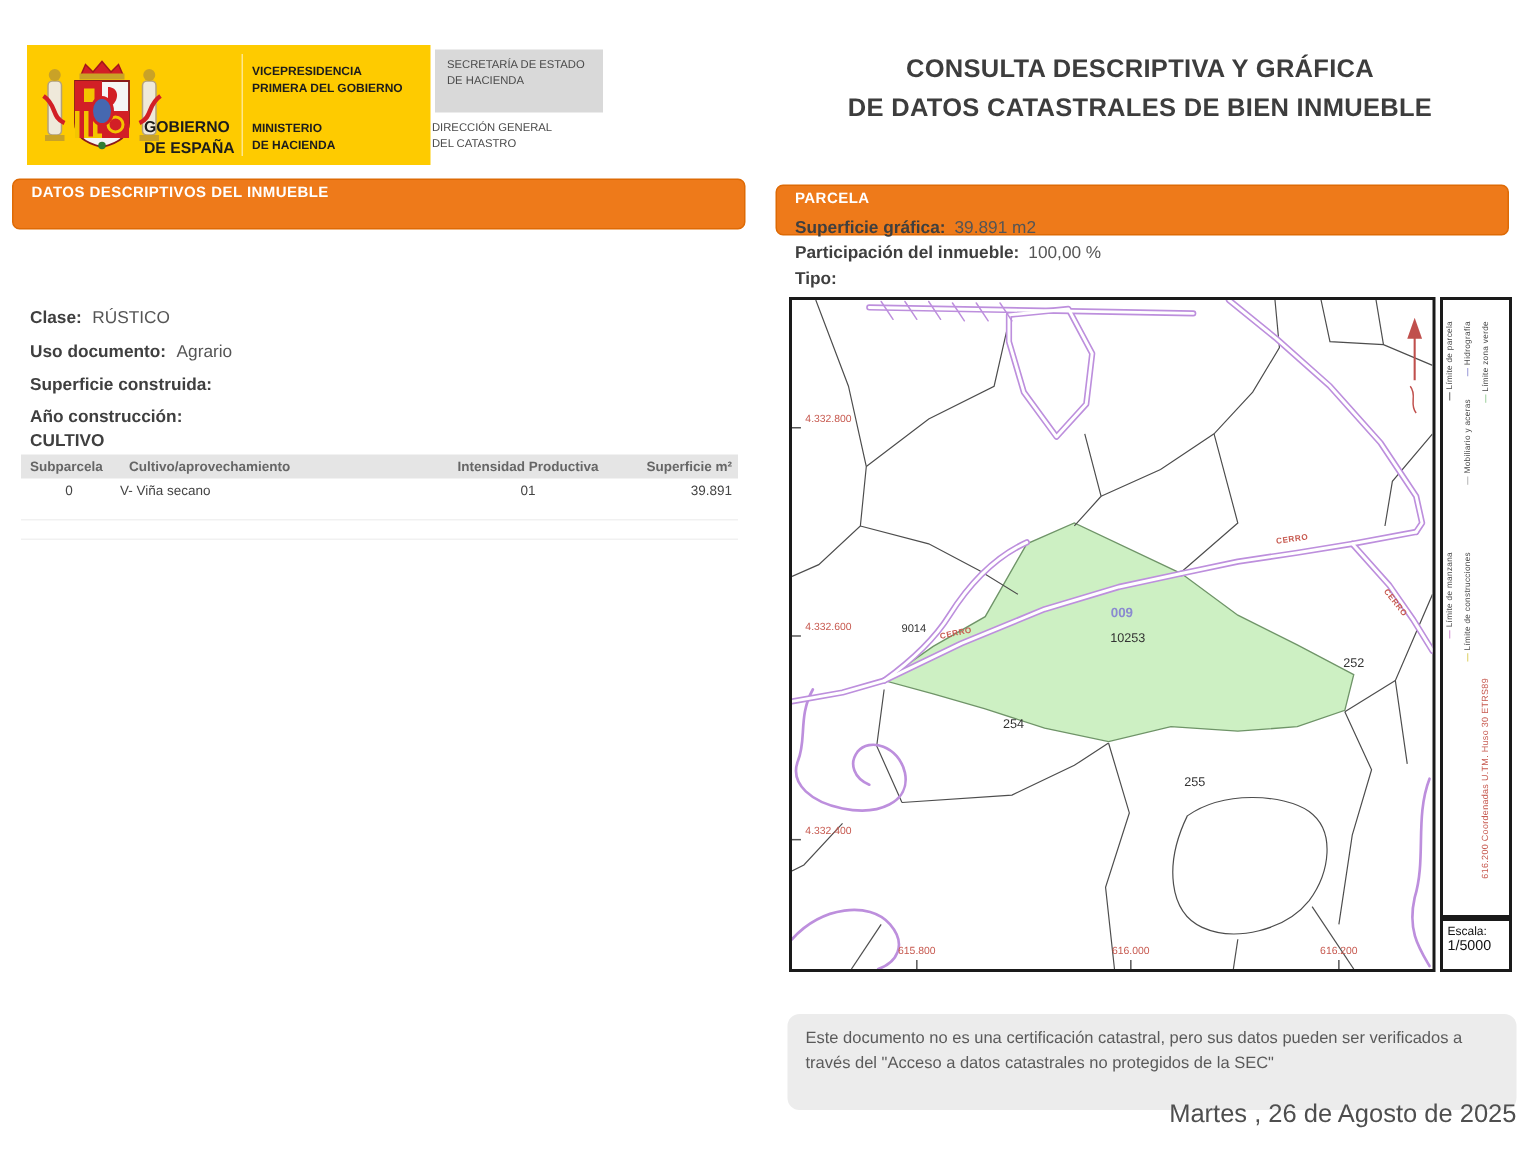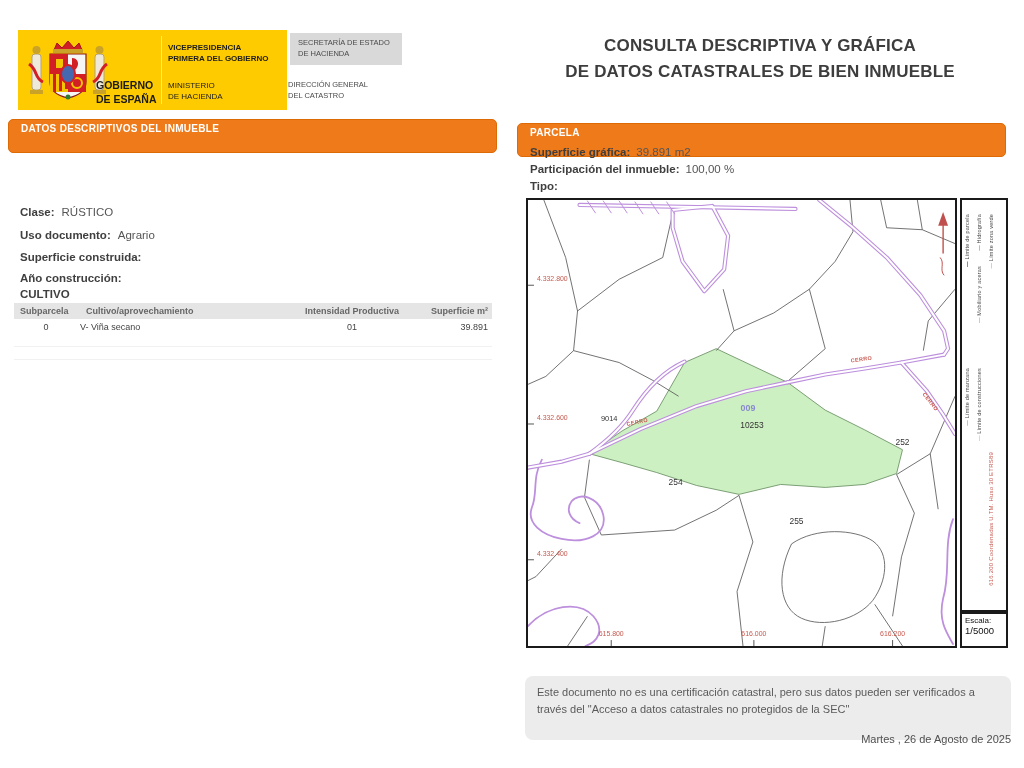--- a/index.html
+++ b/index.html
@@ -6,22 +6,22 @@
   .page{position:relative;width:1024px;height:768px;background:#ffffff;
         font-family:"Liberation Sans",sans-serif;overflow:hidden;margin:0 auto;}
   .abs{position:absolute;}
   .pre{white-space:pre-line;}
 
   
   .logo-box{left:18px;top:30px;width:269px;height:80px;background:#FECB00;}
   .logo-divider{left:161px;top:36px;width:1px;height:68px;background:rgba(255,255,255,.55);}
   .gob-label{left:96px;top:56px;font-size:10.5px;font-weight:bold;color:#1c1c1c;line-height:1.3;margin-top:23px;}
   .vice-label{left:168px;top:42px;font-size:8px;font-weight:bold;color:#1c1c1c;line-height:1.4;}
-  .mini-label{left:168px;top:80px;font-size:8px;font-weight:normal;color:#1c1c1c;line-height:1.4;}
-  .sec-box{left:290px;top:33px;width:112px;height:32px;background:#D9D9D9;
+  .mini-label{left:168px;top:80px;font-size:8px;font-weight:bold;color:#1c1c1c;line-height:1.4;}
+  .sec-box{left:290px;top:33px;width:112px;height:42px;background:#D9D9D9;
            font-size:7.5px;color:#4a4a4a;line-height:1.45;padding:5px 0 0 8px;box-sizing:border-box;}
   .dir-label{left:288px;top:80px;font-size:7.5px;color:#4a4a4a;line-height:1.45;}
   .doc-title{left:530px;top:33px;width:460px;text-align:center;font-size:17px;
              font-weight:bold;color:#3d3d3d;line-height:1.55;letter-spacing:.2px;}
 
   
   .bar{height:34px;background:#EE7A1A;border:1px solid #DE6A05;border-radius:5px;
        color:#fff;font-weight:bold;font-size:10px;line-height:17px;padding-left:12px;
        box-sizing:border-box;letter-spacing:.3px;}
   .bar-left{left:8px;top:119px;width:489px;}
@@ -58,21 +58,21 @@
   .escala-box .ev{font-size:9.5px;color:#111;}
   .vtext{position:absolute;writing-mode:vertical-rl;transform:rotate(180deg);
          font-size:5.5px;color:#4a4a4a;white-space:nowrap;letter-spacing:.2px;}
   .vtext .dash{font-style:normal;font-weight:bold;}
   .vcrs{font-size:6px;color:#c75a50;}
 
   
   .disclaimer{left:525px;top:676px;width:486px;height:64px;background:#ECECEC;
               border-radius:8px;padding:8px 12px;box-sizing:border-box;
               font-size:11px;color:#5a5a5a;line-height:1.5;}
-  .datestamp{left:525px;top:733px;width:486px;text-align:right;font-size:11px;color:#4f4f4f;}
+  .datestamp{left:525px;top:733px;width:486px;text-align:right;font-size:17px;color:#4f4f4f;}
 
   
   text{font-family:"Liberation Sans",sans-serif;}
   .lbl-black{fill:#333;font-size:8.5px;}
   .lbl-small{fill:#333;font-size:7.5px;}
   .lbl-subject{fill:#8A8AD0;font-size:9px;font-weight:bold;}
   .lbl-red{fill:#C75A50;font-size:7px;}
   .lbl-road{fill:#C75A50;font-size:5.5px;font-weight:bold;letter-spacing:.4px;}
 </style>
 </head>

